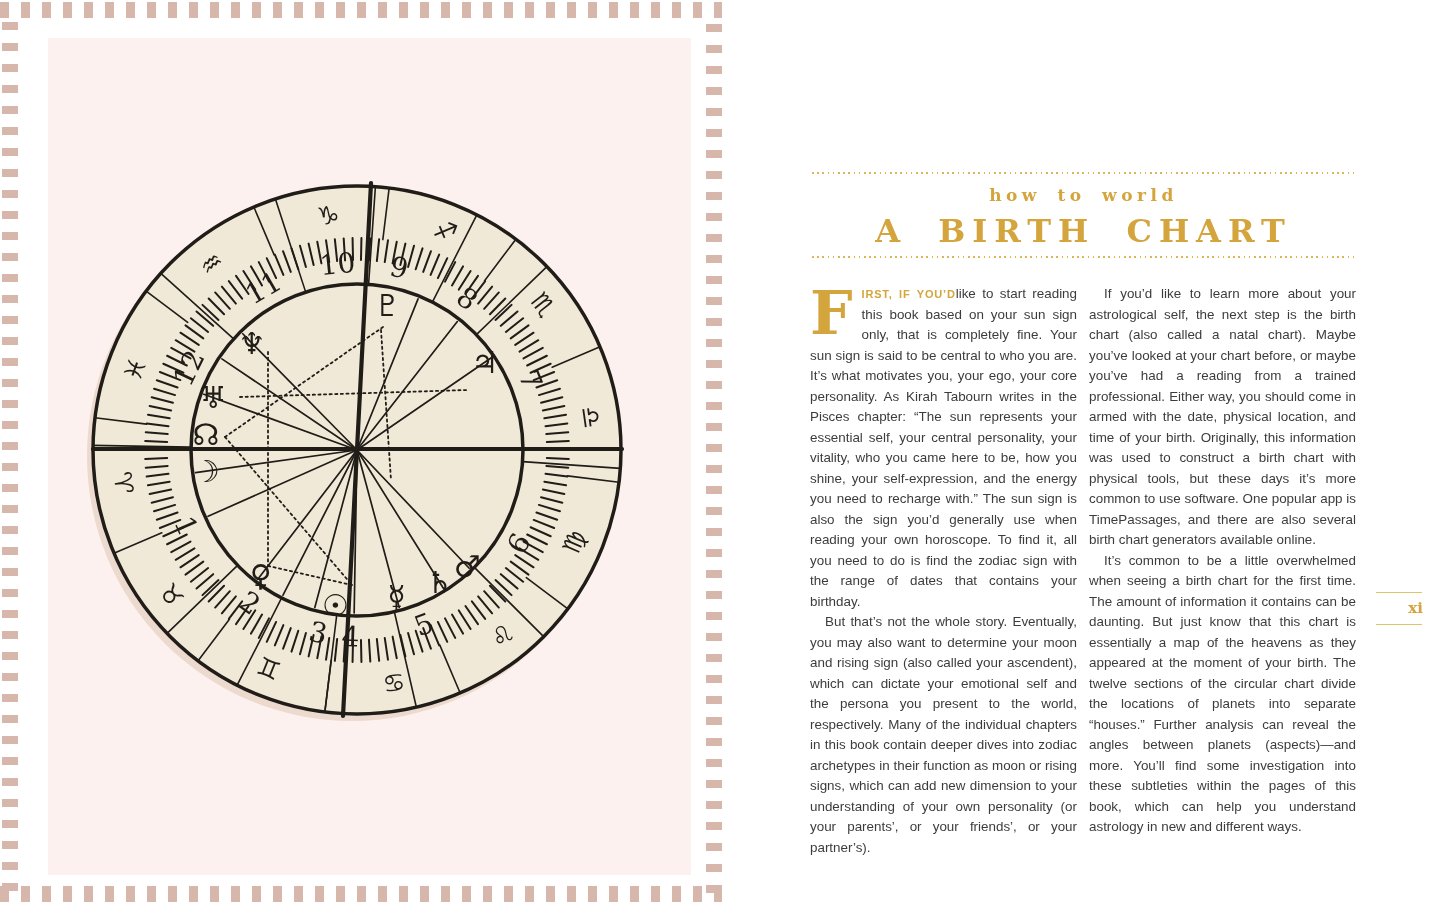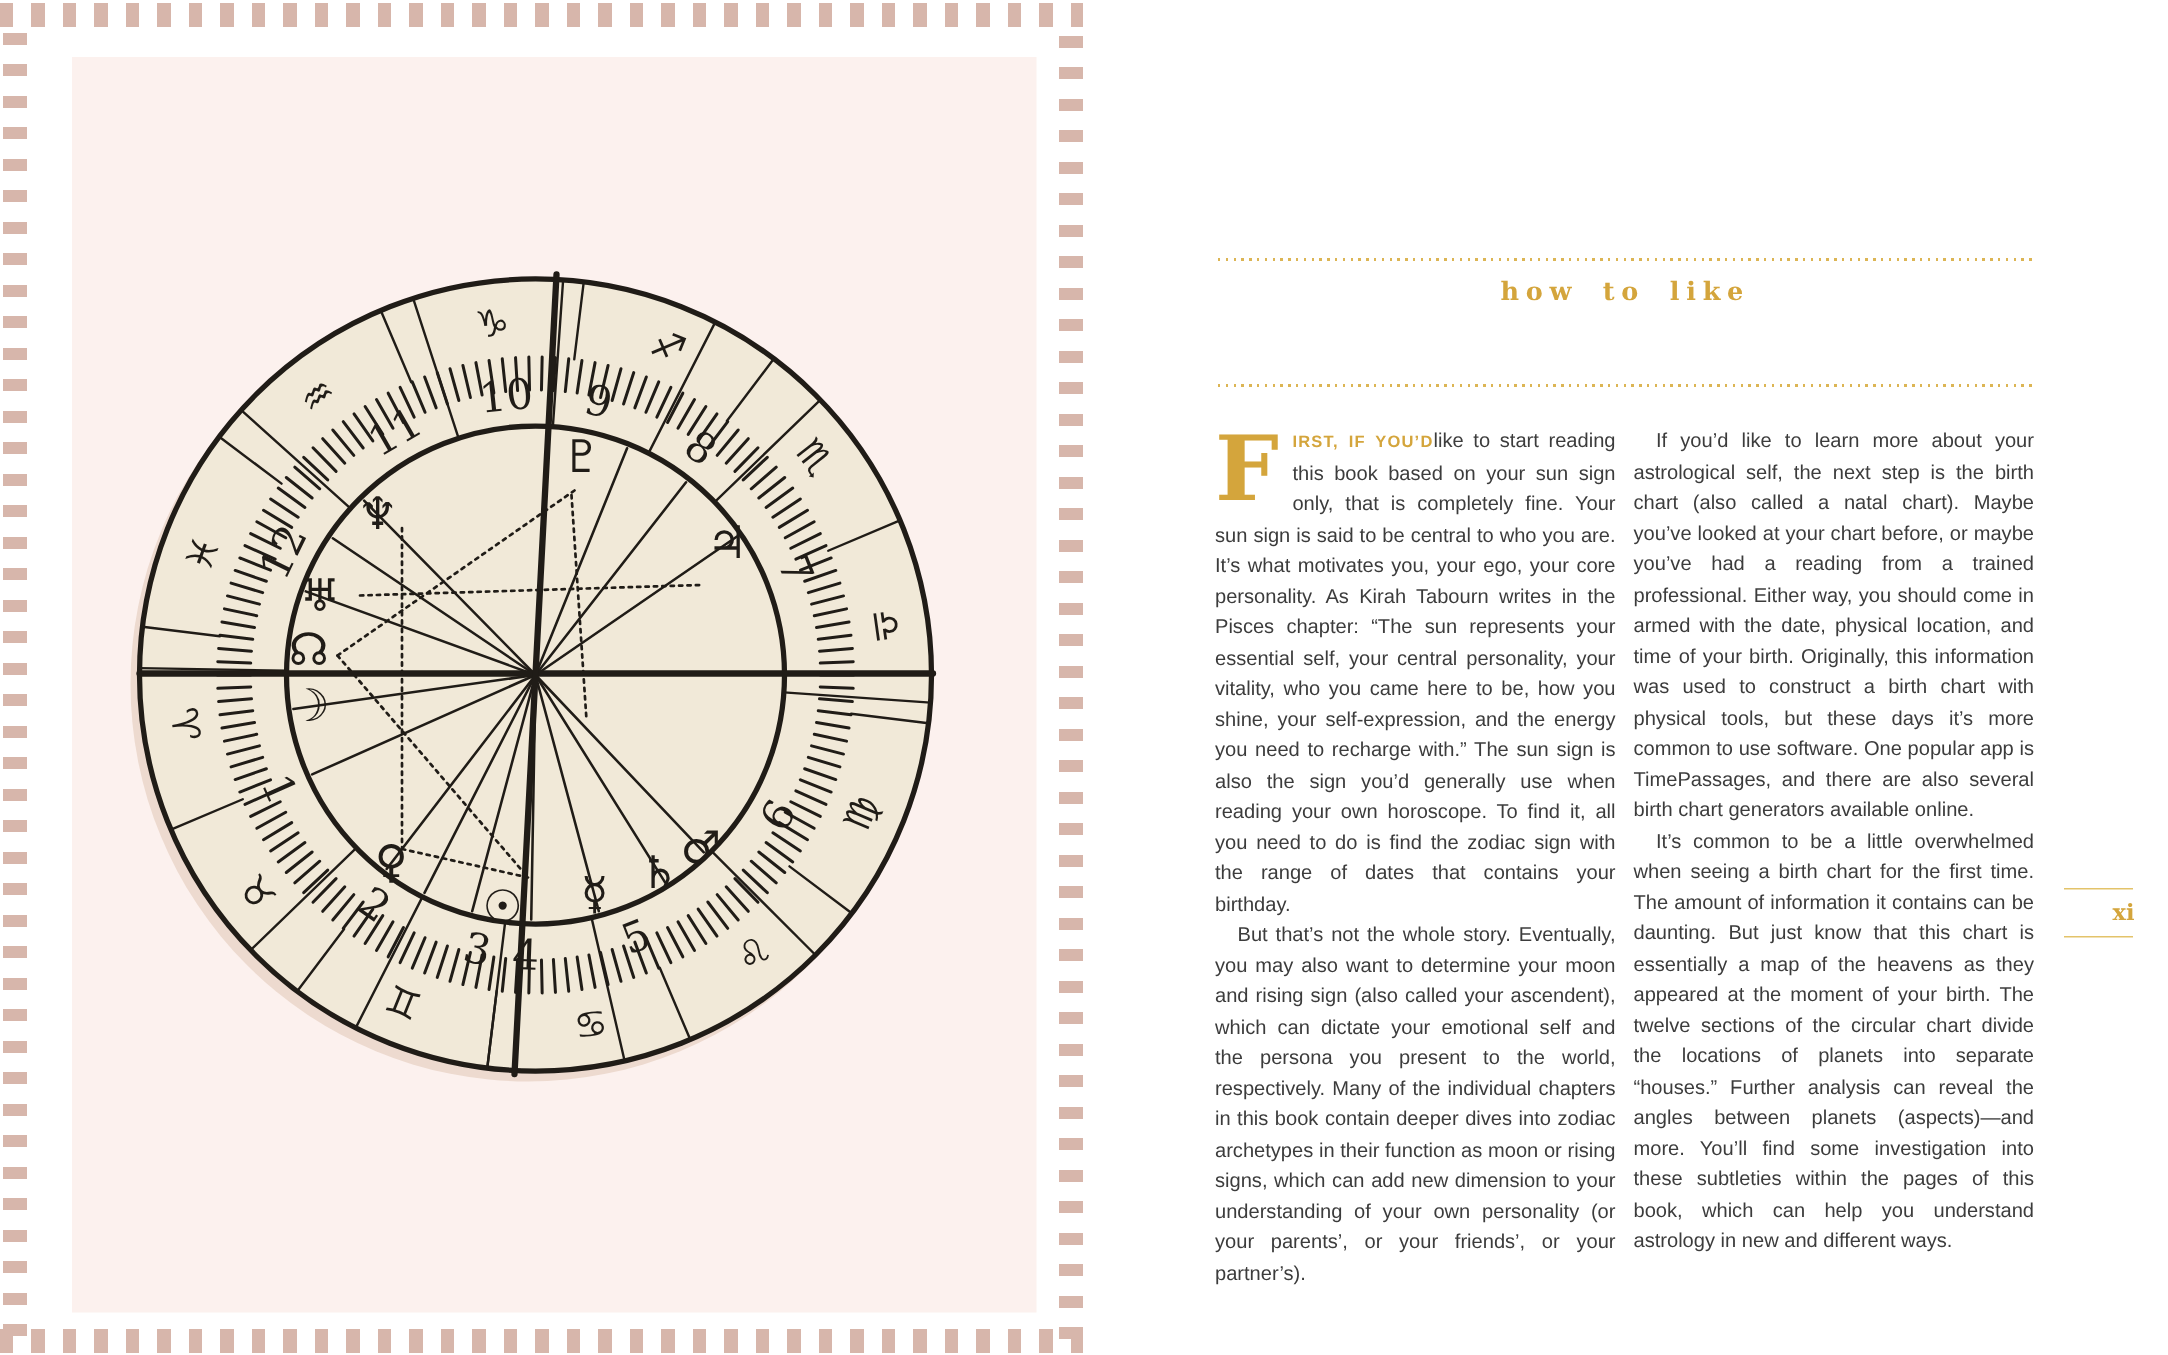--- a/index.html
+++ b/index.html
@@ -298,21 +298,22 @@
       <text x="260.8156942166221" y="575.3498277660151" fill="#201c17" font-size="30" font-family="&quot;DejaVu Sans&quot;,sans-serif" font-weight="normal" text-anchor="middle" dominant-baseline="central">♀</text>
       <text x="335.1498231492698" y="605.4720867924266" fill="#201c17" font-size="30" font-family="&quot;DejaVu Sans&quot;,sans-serif" font-weight="normal" text-anchor="middle" dominant-baseline="central">☉</text>
       <text x="396.3404948555832" y="596.8207255959384" fill="#201c17" font-size="30" font-family="&quot;DejaVu Sans&quot;,sans-serif" font-weight="normal" text-anchor="middle" dominant-baseline="central">☿</text>
       <text x="439.6674052203799" y="582.2955030004025" fill="#201c17" font-size="30" font-family="&quot;DejaVu Sans&quot;,sans-serif" font-weight="normal" text-anchor="middle" dominant-baseline="central">♄</text>
       <text x="467.1367321110006" y="566.059899361966" fill="#201c17" font-size="30" font-family="&quot;DejaVu Sans&quot;,sans-serif" font-weight="normal" text-anchor="middle" dominant-baseline="central">♂</text>
     </svg>
 </div>
 
 <div class="right-page">
   <div class="gold-dotted rule-top"></div>
-  <div class="kicker">how to like</div>
+  <div class="kicker">how to world</div>
+  <div class="title">A BIRTH CHART</div>
   <div class="gold-dotted rule-bottom"></div>
 
   <div class="col col-1">
     <p class="body-p">
       <span class="dropcap">F</span><span class="leadin">IRST, IF YOU’D</span><span>like to start reading this book based on your sun sign only, that is completely fine. Your sun sign is said to be central to who you are. It’s what motivates you, your ego, your core personality. As Kirah Tabourn writes in the Pisces chapter: “The sun represents your essential self, your central personality, your vitality, who you came here to be, how you shine, your self-expression, and the energy you need to recharge with.” The sun sign is also the sign you’d generally use when reading your own horoscope. To find it, all you need to do is find the zodiac sign with the range of dates that contains your birthday.</span>
     </p>
     <p class="body-p indent">But that’s not the whole story. Eventually, you may also want to determine your moon and rising sign (also called your ascendent), which can dictate your emotional self and the persona you present to the world, respectively. Many of the individual chapters in this book contain deeper dives into zodiac archetypes in their function as moon or rising signs, which can add new dimension to your understanding of your own personality (or your parents’, or your friends’, or your partner’s).</p>
   </div>
 
   <div class="col col-2">

